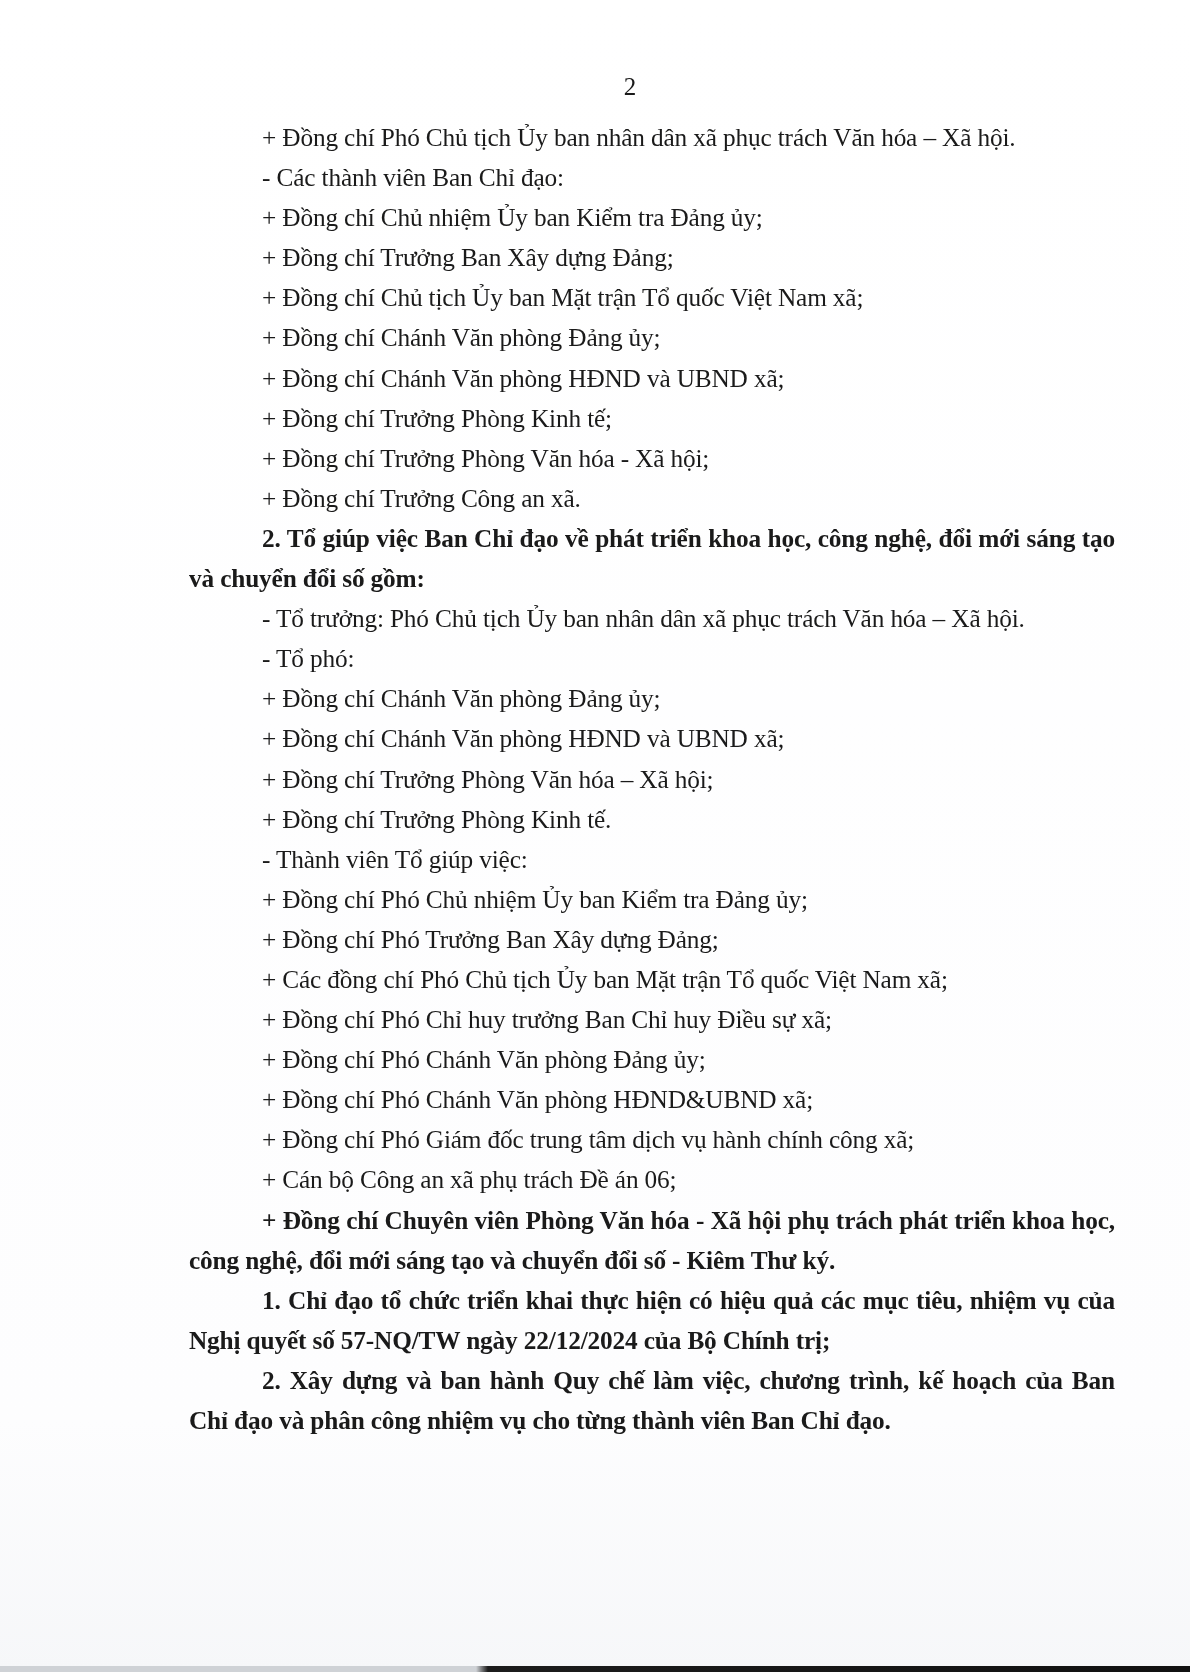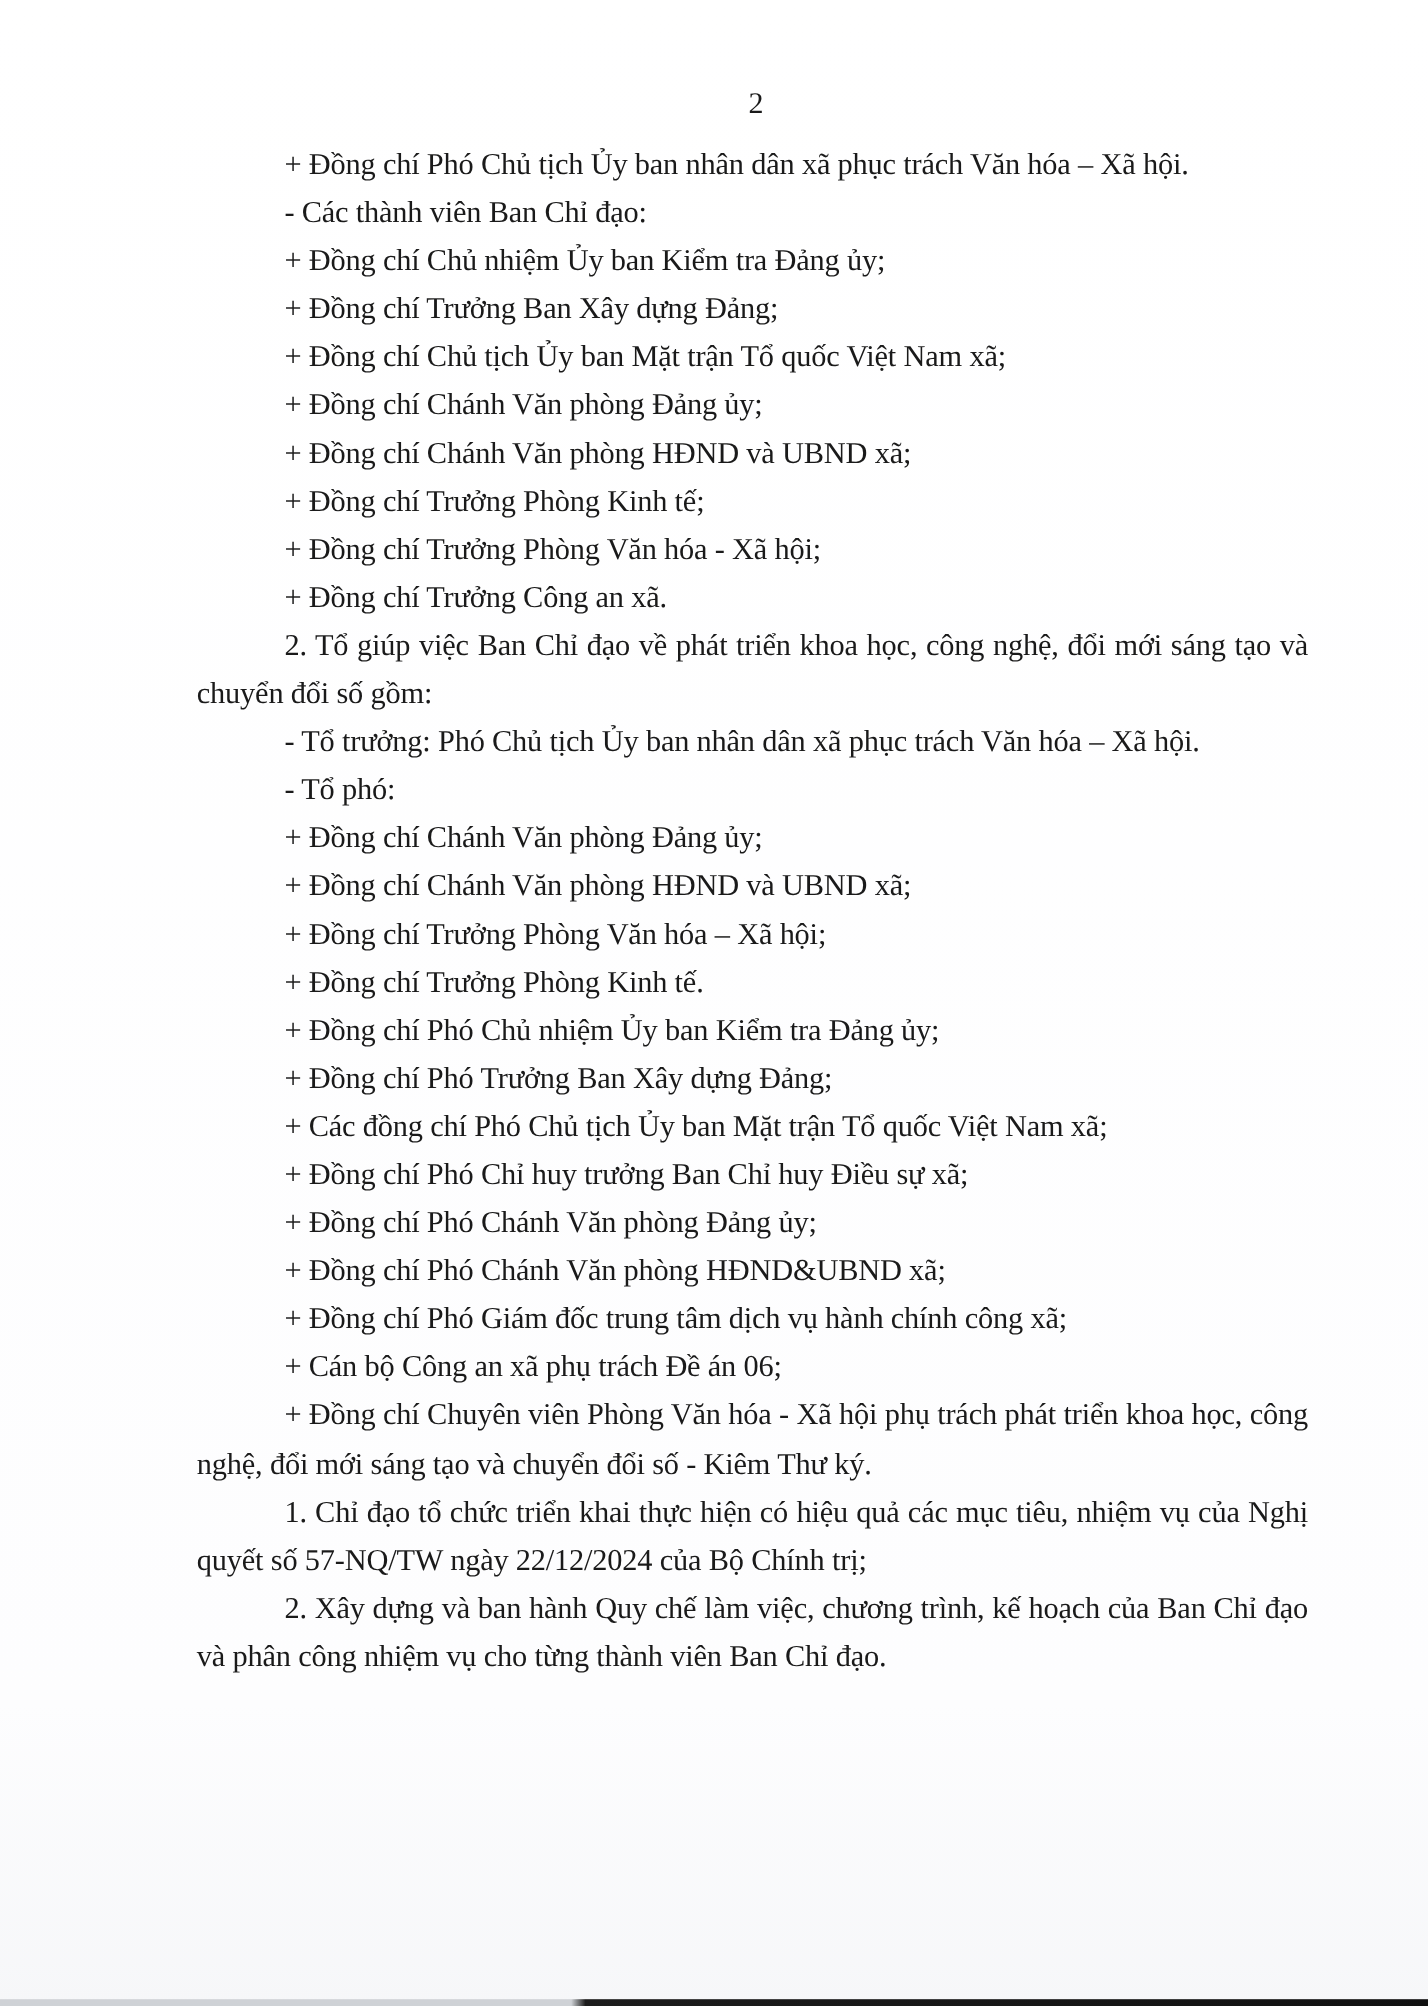--- a/index.html
+++ b/index.html
@@ -28,35 +28,36 @@
     left: 0;
     width: 1190px;
     text-align: center;
     font-size: 25px;
     line-height: 30px;
     padding-left: 70px;
     box-sizing: border-box;
   }
   .body-text {
     position: absolute;
-    left: 164px;
+    left: 189px;
     top: 117px;
     width: 926px;
     font-size: 25.3px;
     line-height: 40.1px;
   }
   .p {
     margin: 0;
     text-indent: 73px;
     text-align: justify;
     text-align-last: left;
     letter-spacing: -0.15px;
   }
   .p.wrap {
     text-align: justify;
+    font-weight: bold;
   }
   .bold { font-weight: bold; }
   .bottom-strip {
     position: absolute;
     left: 0;
     bottom: 0;
     width: 1190px;
     height: 6px;
     background: linear-gradient(90deg, #cfd2d6 0%, #cfd2d6 40%, #1c1c1c 41%, #111 100%);
   }
@@ -79,20 +80,21 @@
     <p class="p">+ Đồng chí Trưởng Phòng Kinh tế;</p>
     <p class="p">+ Đồng chí Trưởng Phòng Văn hóa - Xã hội;</p>
     <p class="p">+ Đồng chí Trưởng Công an xã.</p>
     <p class="p wrap">2. Tổ giúp việc Ban Chỉ đạo về phát triển khoa học, công nghệ, đổi mới sáng tạo và chuyển đổi số gồm:</p>
     <p class="p">- Tổ trưởng: Phó Chủ tịch Ủy ban nhân dân xã phục trách Văn hóa – Xã hội.</p>
     <p class="p">- Tổ phó:</p>
     <p class="p">+ Đồng chí Chánh Văn phòng Đảng ủy;</p>
     <p class="p">+ Đồng chí Chánh Văn phòng HĐND và UBND xã;</p>
     <p class="p">+ Đồng chí Trưởng Phòng Văn hóa – Xã hội;</p>
     <p class="p">+ Đồng chí Trưởng Phòng Kinh tế.</p>
+    <p class="p">- Thành viên Tổ giúp việc:</p>
     <p class="p">+ Đồng chí Phó Chủ nhiệm Ủy ban Kiểm tra Đảng ủy;</p>
     <p class="p">+ Đồng chí Phó Trưởng Ban Xây dựng Đảng;</p>
     <p class="p">+ Các đồng chí Phó Chủ tịch Ủy ban Mặt trận Tổ quốc Việt Nam xã;</p>
     <p class="p">+ Đồng chí Phó Chỉ huy trưởng Ban Chỉ huy Điều sự xã;</p>
     <p class="p">+ Đồng chí Phó Chánh Văn phòng Đảng ủy;</p>
     <p class="p">+ Đồng chí Phó Chánh Văn phòng HĐND&amp;UBND xã;</p>
     <p class="p">+ Đồng chí Phó Giám đốc trung tâm dịch vụ hành chính công xã;</p>
     <p class="p">+ Cán bộ Công an xã phụ trách Đề án 06;</p>
     <p class="p wrap">+ Đồng chí Chuyên viên Phòng Văn hóa - Xã hội phụ trách phát triển khoa học, công nghệ, đổi mới sáng tạo và chuyển đổi số - Kiêm Thư ký.</p>
 

